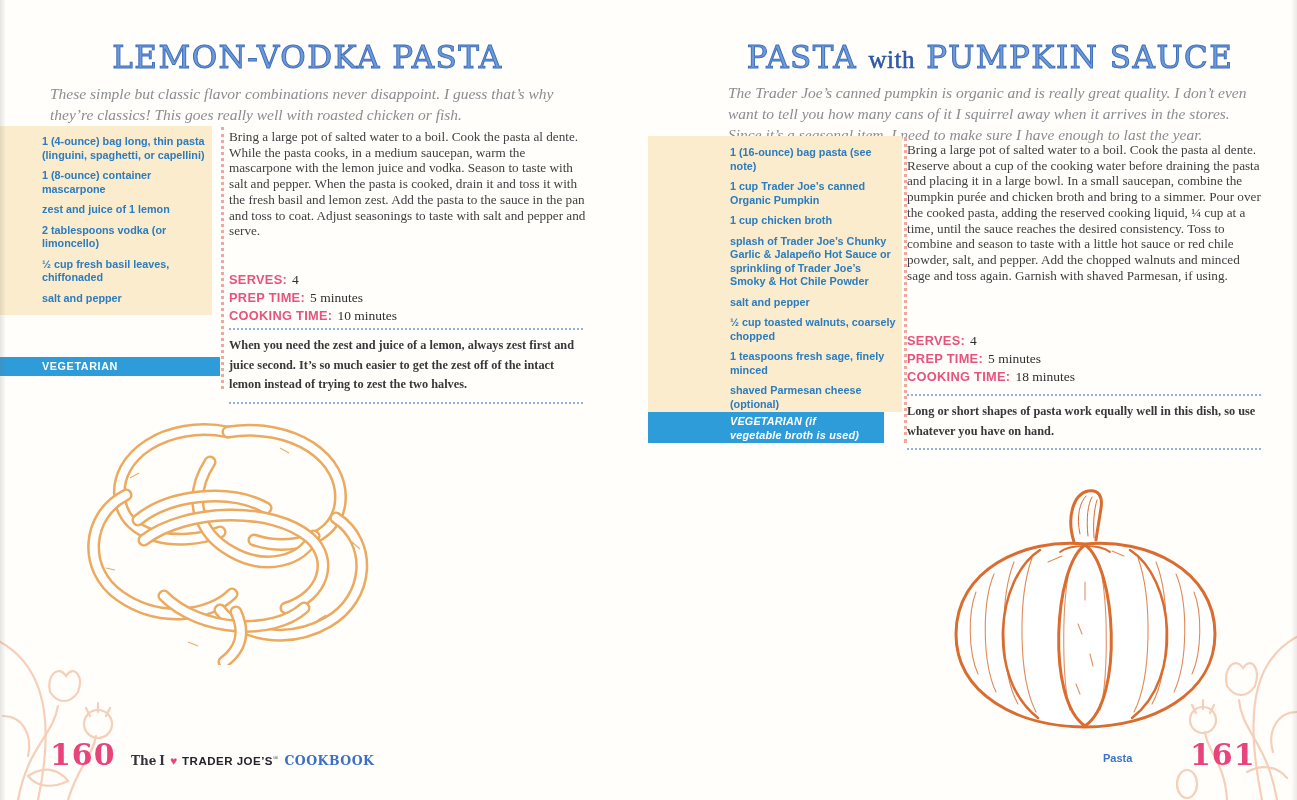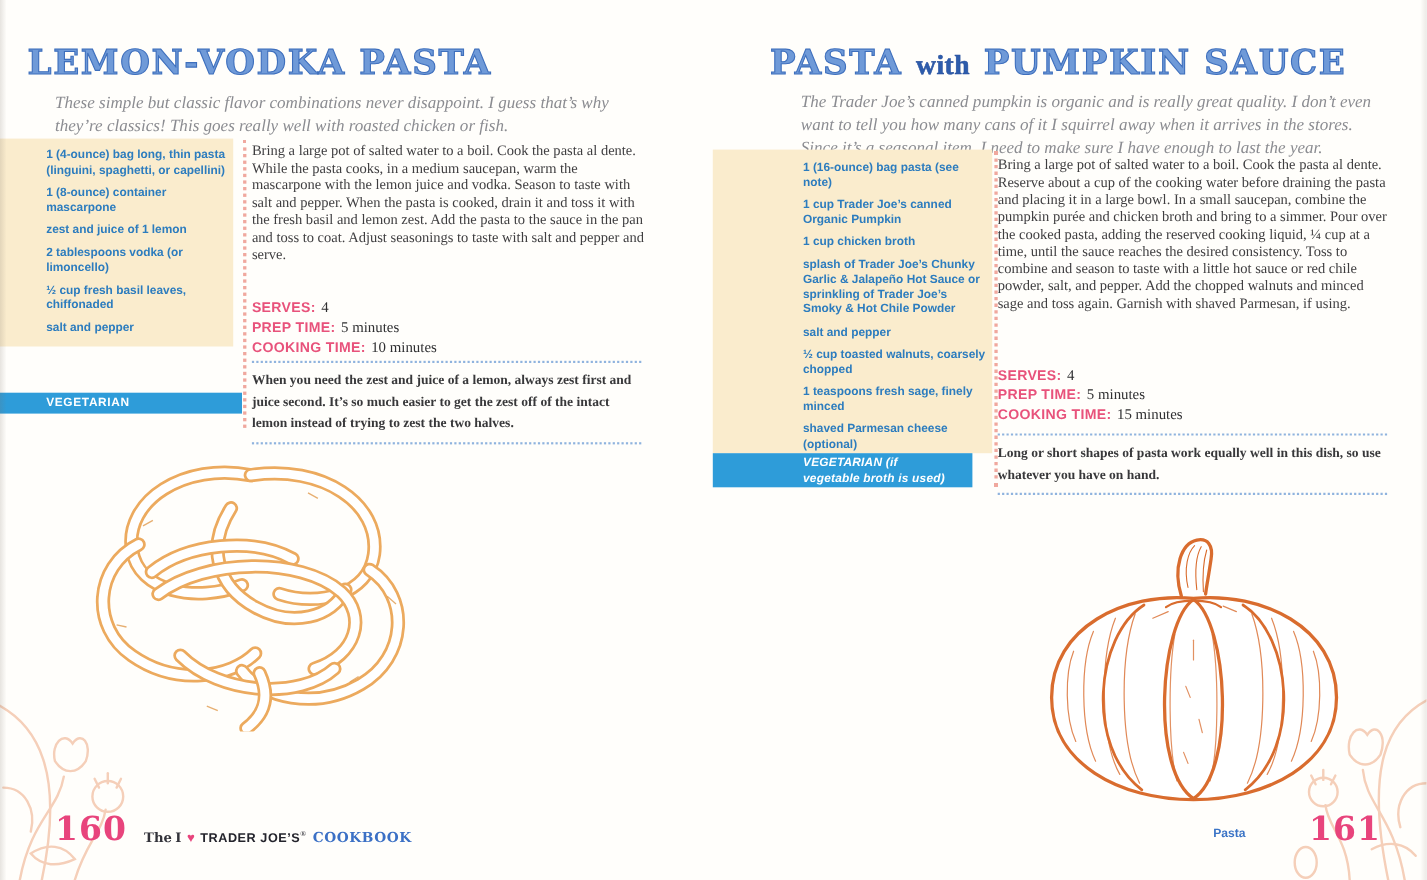--- a/index.html
+++ b/index.html
@@ -4,22 +4,22 @@
 <style>
   html,body{margin:0;padding:0;background:#e9e9e9;}
   .spread{position:relative;width:1297px;height:800px;background:#fffefb;overflow:hidden;
           font-family:"Liberation Serif",serif;}
   .edge-l{position:absolute;left:0;top:0;width:6px;height:100%;
           background:linear-gradient(to right,rgba(120,110,100,.18),rgba(0,0,0,0));}
   .edge-r{position:absolute;right:0;top:0;width:6px;height:100%;
           background:linear-gradient(to left,rgba(120,110,100,.14),rgba(0,0,0,0));}
 
   
-  .deco-title{position:absolute;text-align:left;font-family:"DejaVu Serif",serif;
-    font-weight:bold;font-size:31px;line-height:34px;letter-spacing:1.5px;
+  .deco-title{position:absolute;text-align:center;font-family:"DejaVu Serif",serif;
+    font-weight:normal;font-size:31px;line-height:34px;letter-spacing:1.5px;
     color:#6f9ad8;-webkit-text-stroke:1px #3e6fbd;}
   .t-left{left:25px;top:40px;width:565px;}
   .t-right{left:700px;top:40px;width:580px;}
   .t-with{font-family:"Liberation Serif",serif;-webkit-text-stroke:0.5px #274f9c;
     color:#2d5cac;font-size:25px;letter-spacing:0.5px;}
 
   
   .intro{position:absolute;font-style:italic;font-size:15.5px;line-height:21px;color:#8b8c91;}
   .intro-left{left:50px;top:83px;width:545px;}
   .intro-right{left:728px;top:82px;width:534px;}
@@ -164,21 +164,21 @@
   </div>
   <div class="badge badge-right">VEGETARIAN (if vegetable broth is used)</div>
 
   <div class="vdots vdots-right"></div>
 
   <div class="body-text body-right">Bring a large pot of salted water to a boil. Cook the pasta al dente. Reserve about a cup of the cooking water before draining the pasta and placing it in a large bowl. In a small saucepan, combine the pumpkin purée and chicken broth and bring to a simmer. Pour over the cooked pasta, adding the reserved cooking liquid, ¼ cup at a time, until the sauce reaches the desired consistency. Toss to combine and season to taste with a little hot sauce or red chile powder, salt, and pepper. Add the chopped walnuts and minced sage and toss again. Garnish with shaved Parmesan, if using.</div>
 
   <div class="meta meta-right">
     <div><span class="mlabel">SERVES:</span><span>4</span></div>
     <div><span class="mlabel">PREP TIME:</span><span>5 minutes</span></div>
-    <div><span class="mlabel">COOKING TIME:</span><span>15 minutes</span></div>
+    <div><span class="mlabel">COOKING TIME:</span><span>18 minutes</span></div>
   </div>
 
   <div class="note note-right">Long or short shapes of pasta work equally well in this dish, so use whatever you have on hand.</div>
 
   <svg class="illus pumpkin-illus" width="315" height="258" viewBox="0 0 315 258">
     <path class="pk" d="M157,62 C95,56 28,88 28,152 C28,212 90,245 157,245 C224,245 287,212 287,152 C287,88 219,56 157,62 Z" fill="#ffffff" stroke-width="3"></path>
     <path class="pk" d="M112,68 C68,96 58,196 110,236" fill="none" stroke-width="2.5"></path>
     <path class="pk" d="M202,68 C246,96 256,196 204,236" fill="none" stroke-width="2.5"></path>
     <g class="pk" fill="none" stroke-width="1.1" opacity="0.8">
       <path d="M48,110 C40,130 40,170 50,192"></path>

